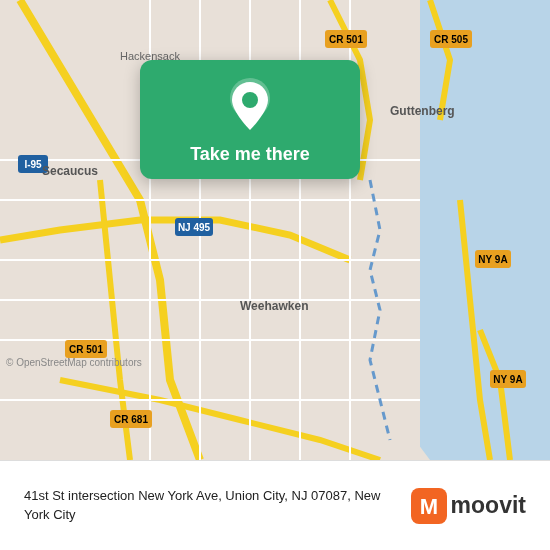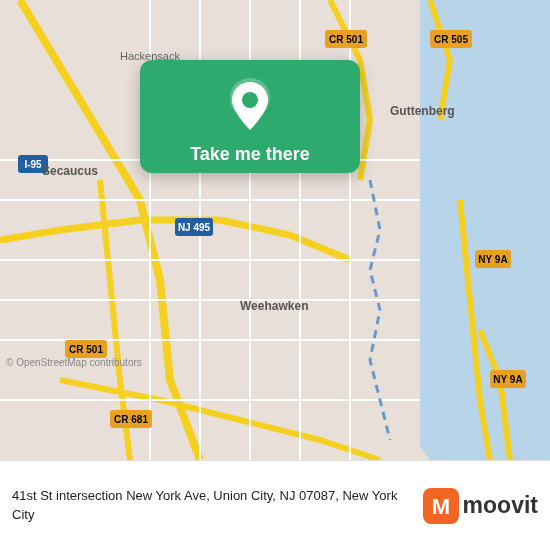--- a/index.html
+++ b/index.html
@@ -33,21 +33,21 @@
     #location-card {
       position: absolute;
       top: 60px;
       left: 140px;
       width: 220px;
       background-color: #2eaa6e;
       border-radius: 12px;
       display: flex;
       flex-direction: column;
       align-items: center;
-      padding: 18px 16px 8px;
+      padding: 18px 16px 14px;
       cursor: pointer;
       box-shadow: 0 4px 16px rgba(0,0,0,0.25);
     }
 
     #pin-icon {
       width: 48px;
       height: 56px;
       margin-bottom: 10px;
     }
 
@@ -61,21 +61,21 @@
       cursor: pointer;
     }
 
     
     #bottom-bar {
       width: 550px;
       height: 90px;
       background: white;
       display: flex;
       align-items: center;
-      padding: 0 12px;
+      padding: 0 24px;
       border-top: 1px solid #ddd;
       justify-content: flex-end;
     }
 
     #address-section {
       flex: 1;
     }
 
     #address-text {
       font-size: 13px;

